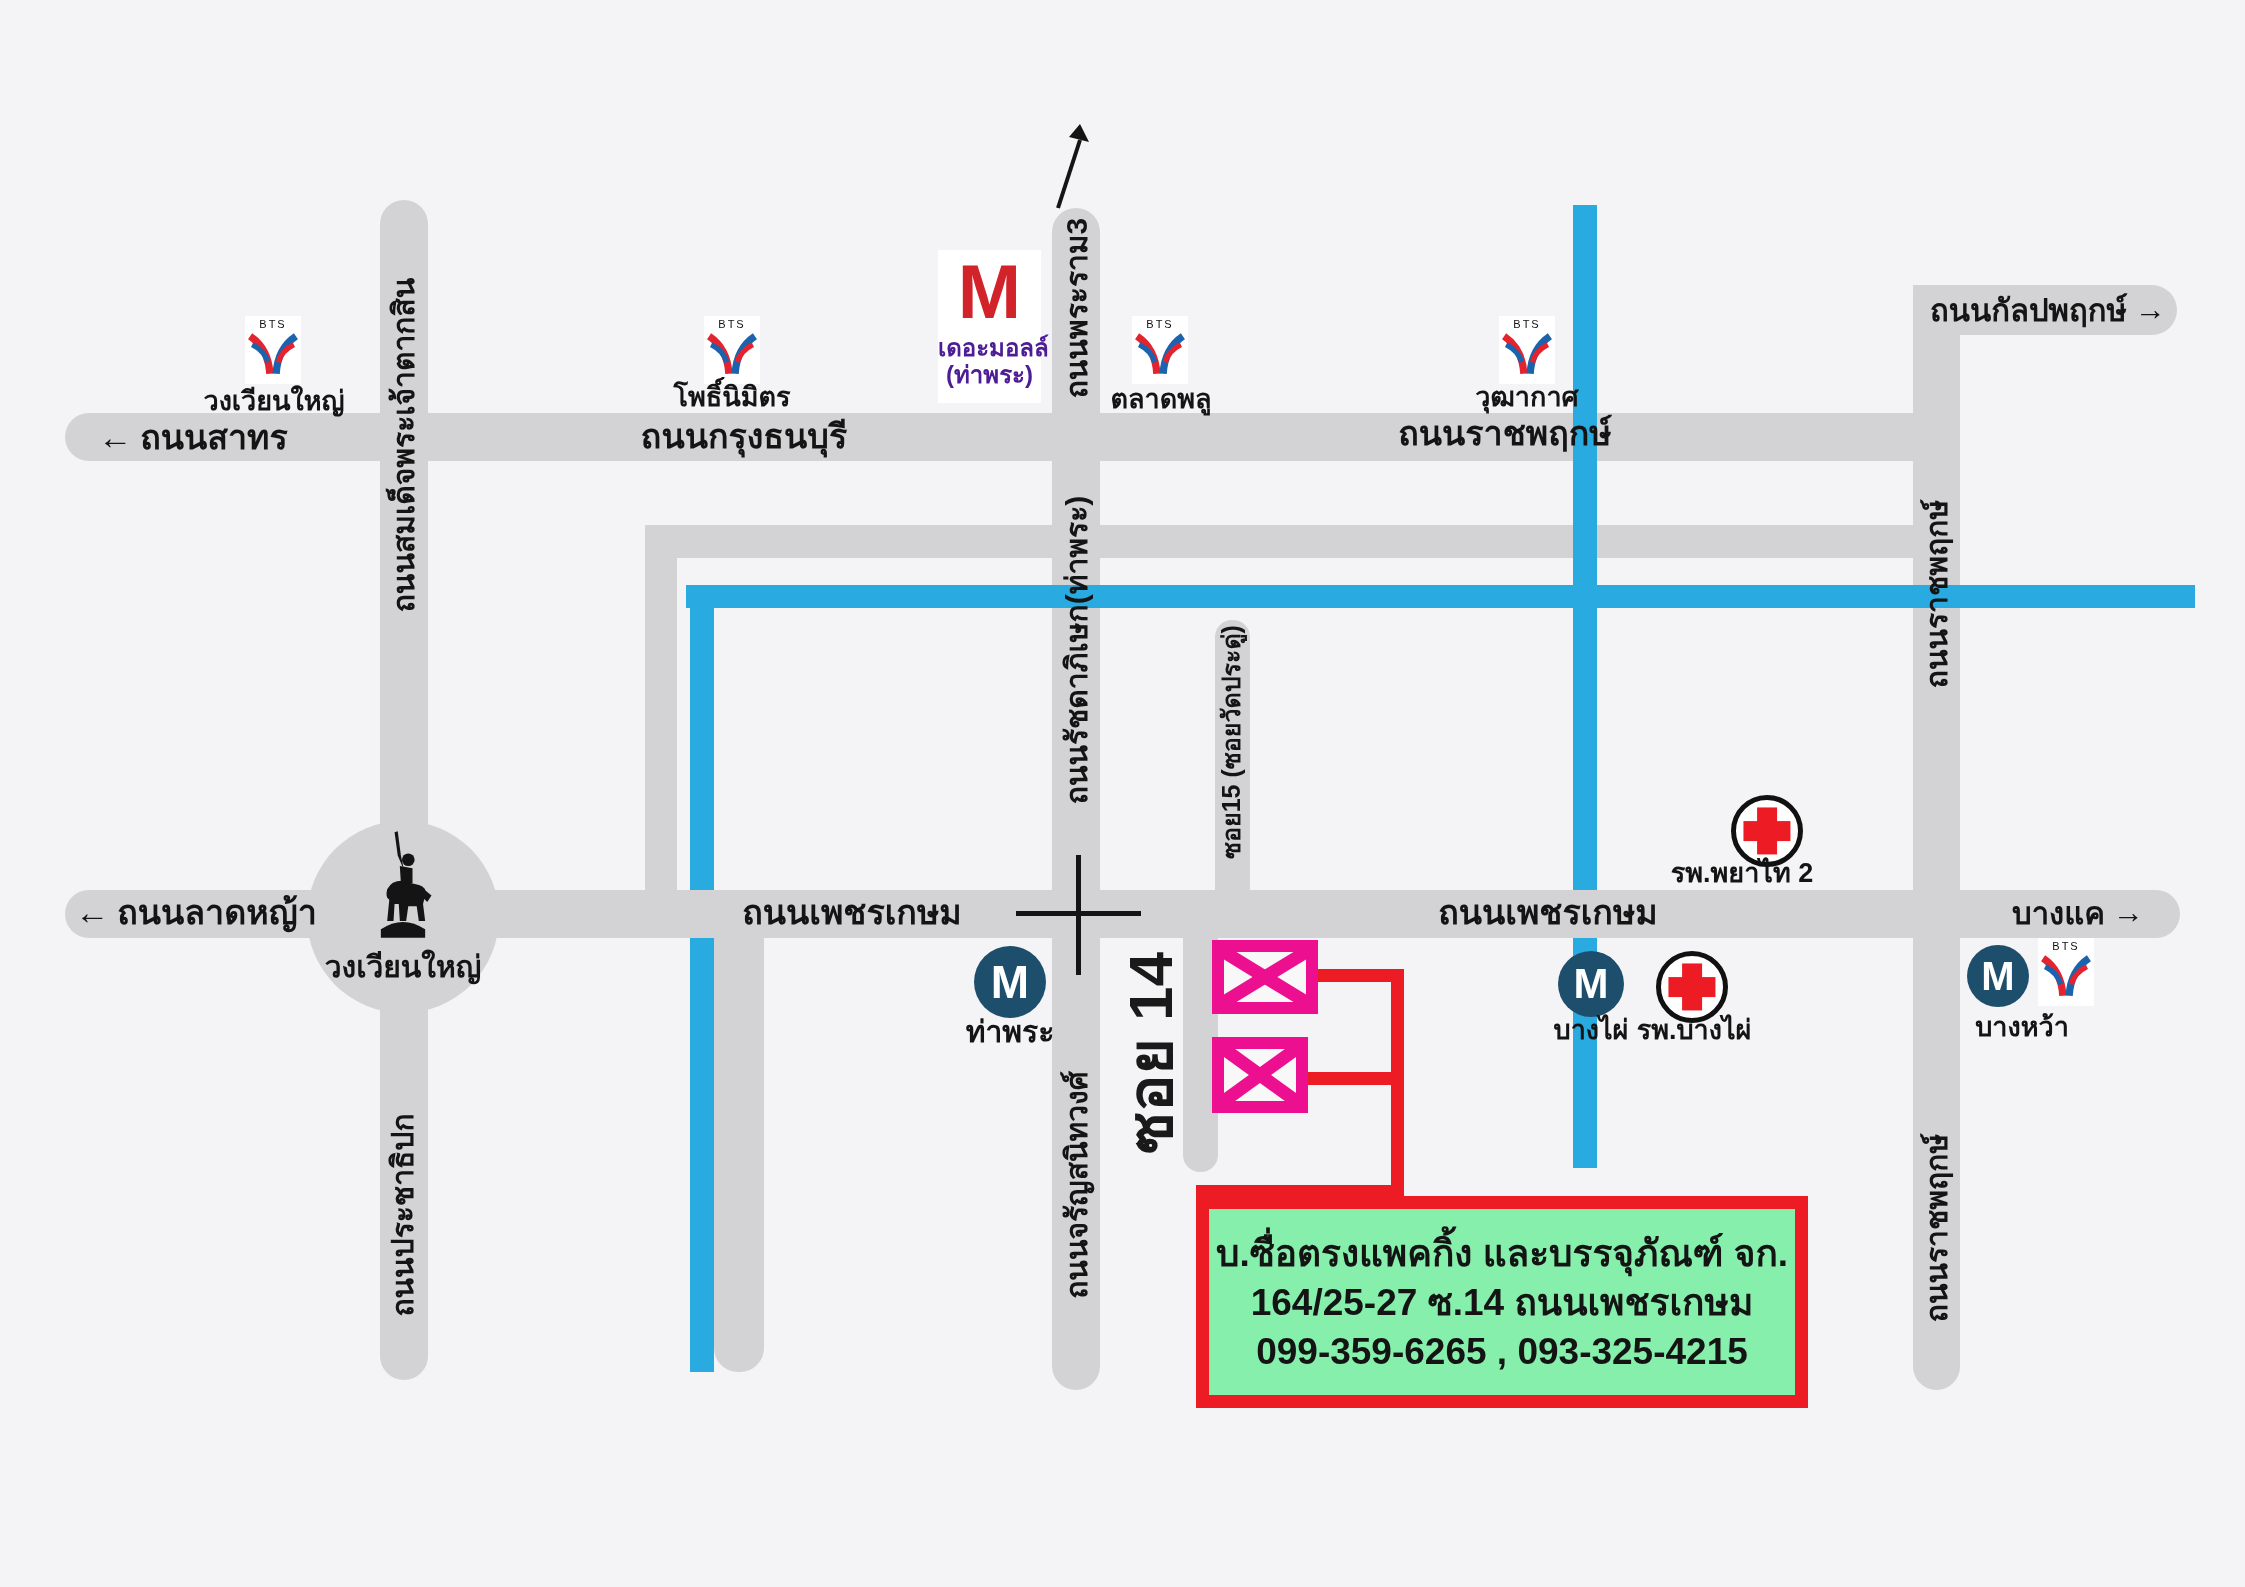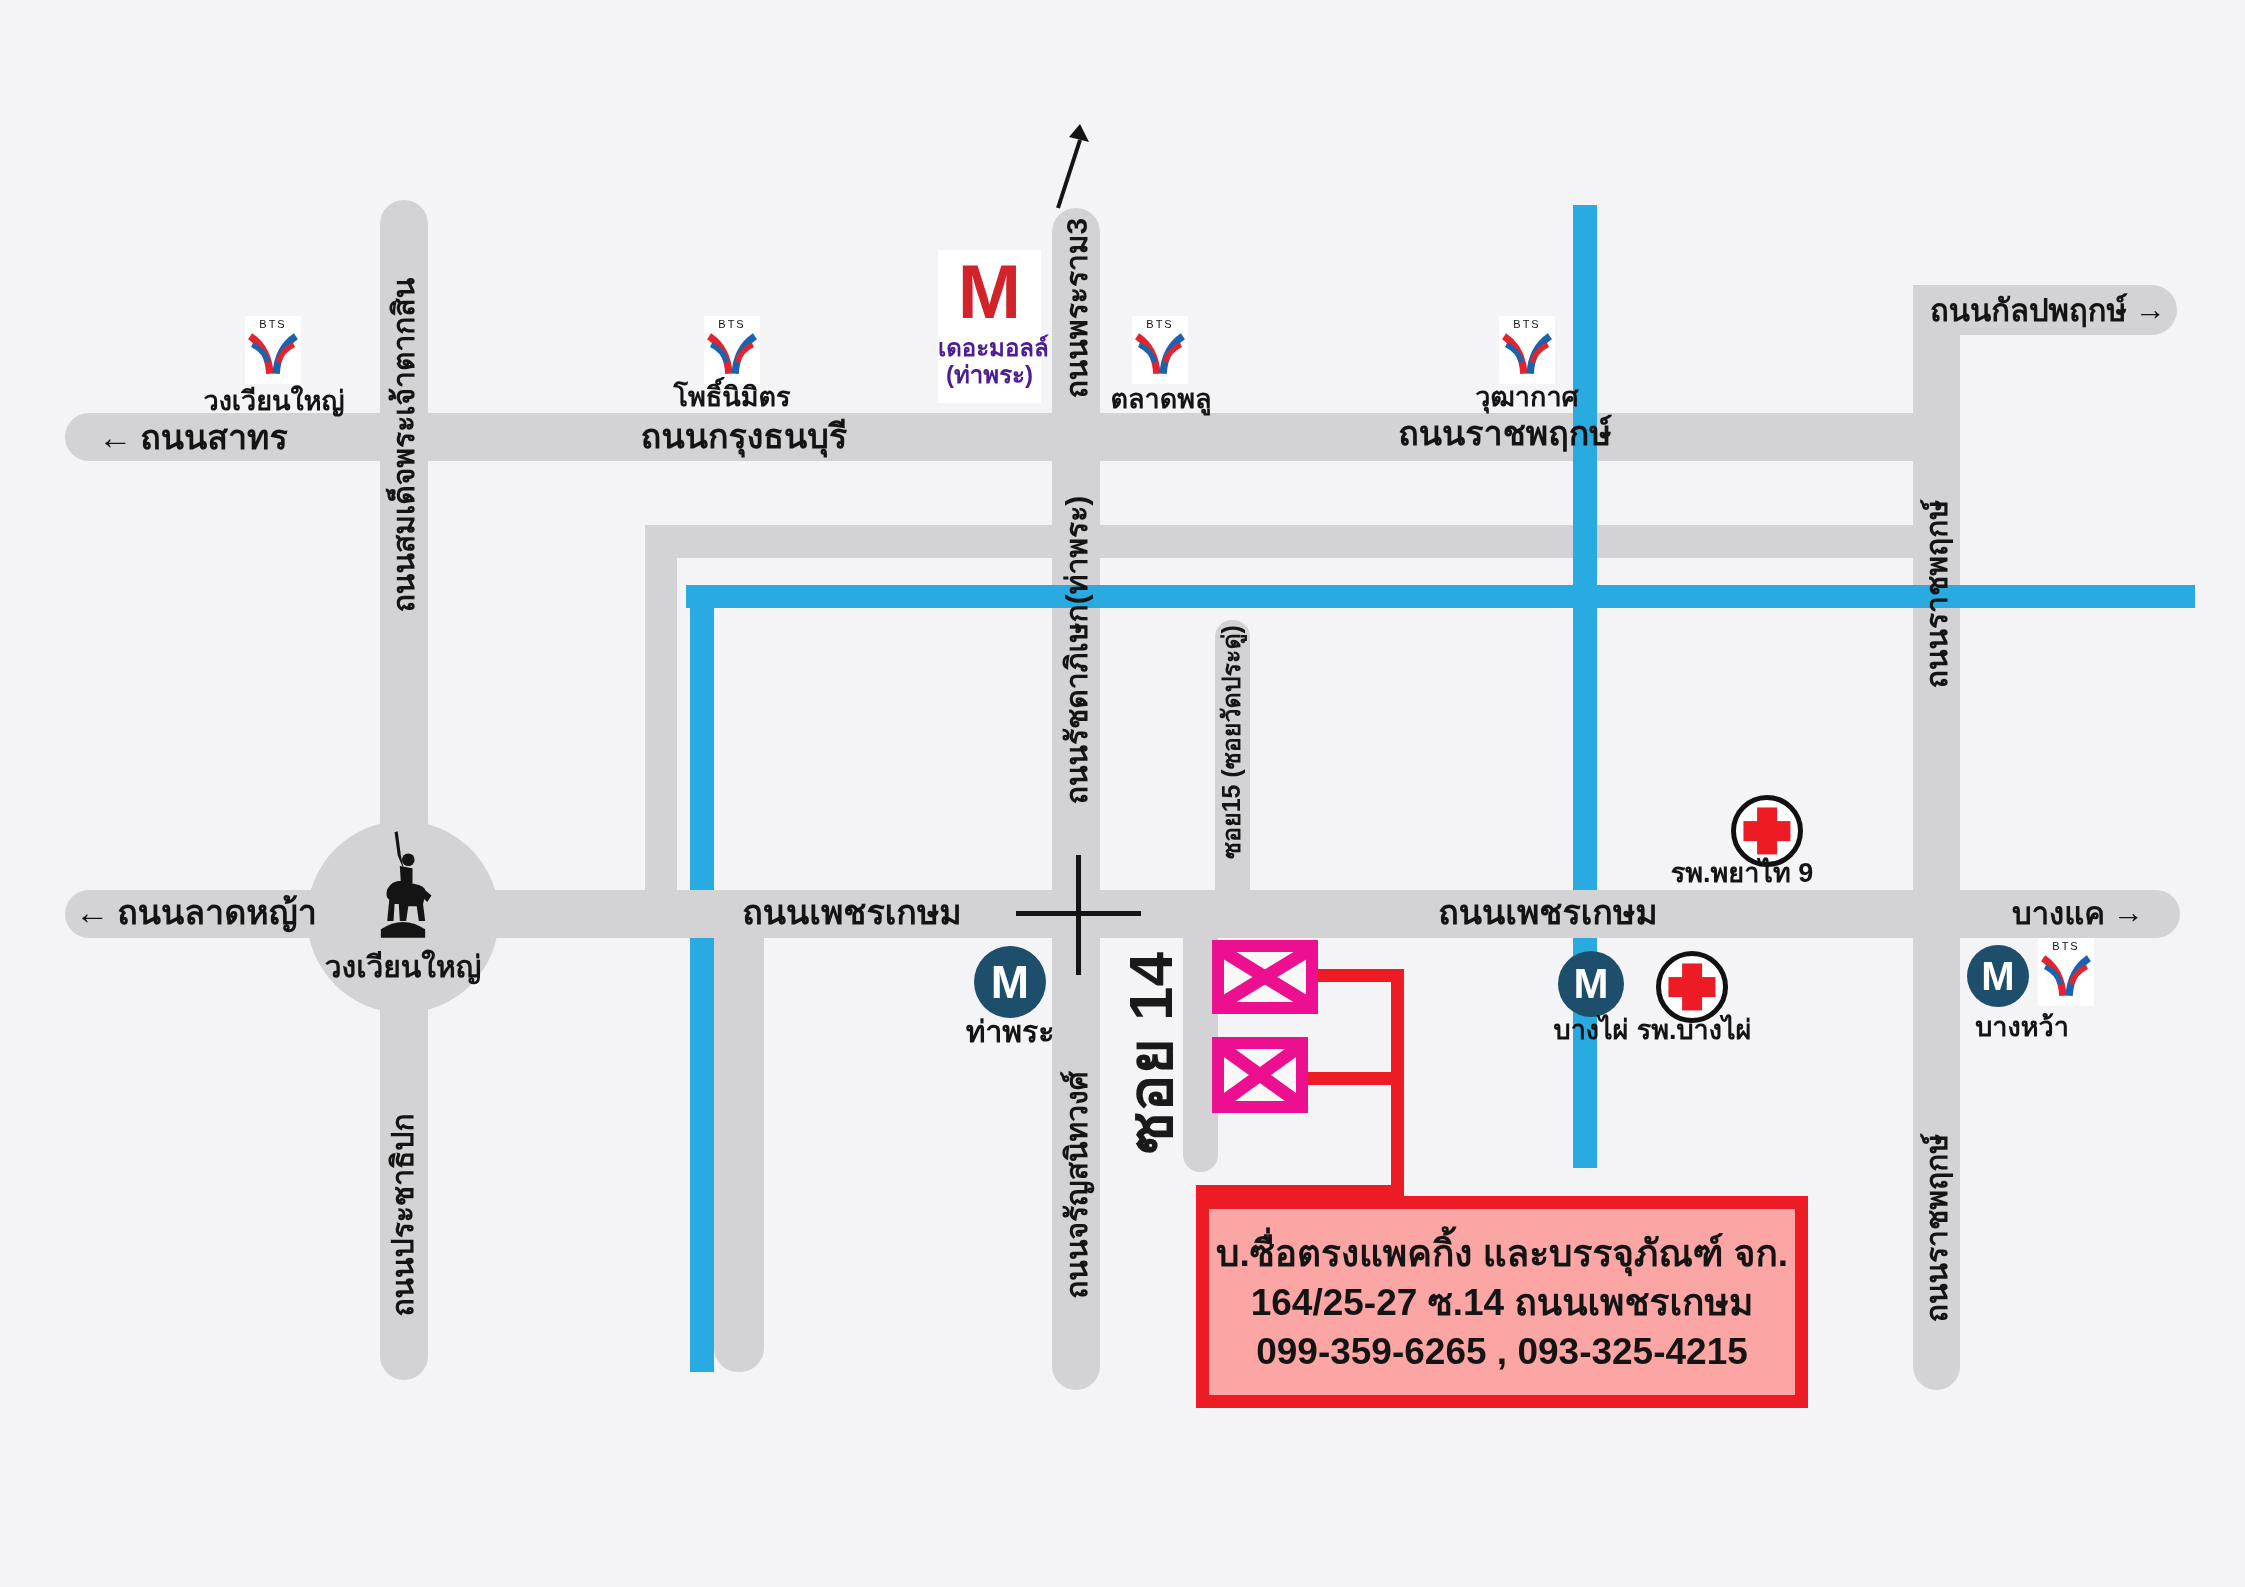--- a/index.html
+++ b/index.html
@@ -16,21 +16,21 @@
   .mrt{position:absolute;border-radius:50%;background:#1d4f6c;color:#ffffff;font-weight:700;display:flex;align-items:center;justify-content:center;z-index:10;}
   .hosp{position:absolute;border-radius:50%;background:#ffffff;border:5px solid #111;z-index:10;}
   .hosp .cv{position:absolute;left:50%;top:50%;transform:translate(-50%,-50%);width:32%;height:76%;background:#ed1c24;}
   .hosp .ch{position:absolute;left:50%;top:50%;transform:translate(-50%,-50%);width:76%;height:32%;background:#ed1c24;}
   .st-label{position:absolute;transform:translate(-50%,-50%);white-space:nowrap;font-weight:700;font-size:27px;color:#141414;z-index:10;}
   .mall{position:absolute;left:938px;top:250px;width:103px;height:153px;background:#ffffff;text-align:center;z-index:10;}
   .mall .m{color:#d2232a;font-weight:700;font-size:76px;line-height:84px;}
   .mall .t{color:#4c1d95;font-weight:700;font-size:24px;line-height:27px;}
   .pinkbox{position:absolute;border:12px solid #ec0f8f;background:#f8f8f9;z-index:11;}
   .rline{position:absolute;background:#ed1c24;z-index:9;}
-  .infobox{position:absolute;left:1196px;top:1196px;width:586px;height:186px;border:13px solid #ed1c24;background:#fca5a5;display:flex;flex-direction:column;justify-content:center;text-align:center;font-weight:700;font-size:37px;line-height:49px;color:#141414;z-index:12;}
+  .infobox{position:absolute;left:1196px;top:1196px;width:586px;height:186px;border:13px solid #ed1c24;background:#86efac;display:flex;flex-direction:column;justify-content:center;text-align:center;font-weight:700;font-size:37px;line-height:49px;color:#141414;z-index:12;}
   .cross{position:absolute;background:#141414;z-index:11;}
   svg{display:block;}
 </style>
 </head>
 <body>
 
 <div id="map">
 
   <div class="road" style="left:65px;top:413px;width:1848px;height:48px;border-radius:24px 0 0 24px;"></div>
   <div class="road" style="left:645px;top:525px;width:1268px;height:33px;border-top-left-radius:16px;"></div>
@@ -173,21 +173,21 @@
       <path d="M44,10 C36,14 31,20 29,27" stroke="#e4232e" stroke-width="5"></path>
       <path d="M4,10 C12,14 17,20 19,27" stroke="#1c63ad" stroke-width="5"></path>
     </svg>
   </div>
   <div class="st-label" style="left:2022px;top:1026px;">บางหว้า</div>
 
   <div class="hosp" style="left:1731px;top:795px;width:62px;height:62px;">
     <div class="cv"></div>
     <div class="ch"></div>
   </div>
-  <div class="st-label" style="left:1742px;top:872px;">รพ.พยาไท 9</div>
+  <div class="st-label" style="left:1742px;top:872px;">รพ.พยาไท 2</div>
 
   <div class="hosp" style="left:1656px;top:951px;width:62px;height:62px;">
     <div class="cv"></div>
     <div class="ch"></div>
   </div>
   <div class="st-label" style="left:1694px;top:1029px;">รพ.บางไผ่</div>
 
   <div class="pinkbox" style="left:1212px;top:940px;width:82px;height:50px;">
     <svg width="100%" height="100%" viewBox="0 0 82 50" preserveAspectRatio="none">
       <line x1="0" y1="0" x2="82" y2="50" stroke="#ec0f8f" stroke-width="13"></line>

